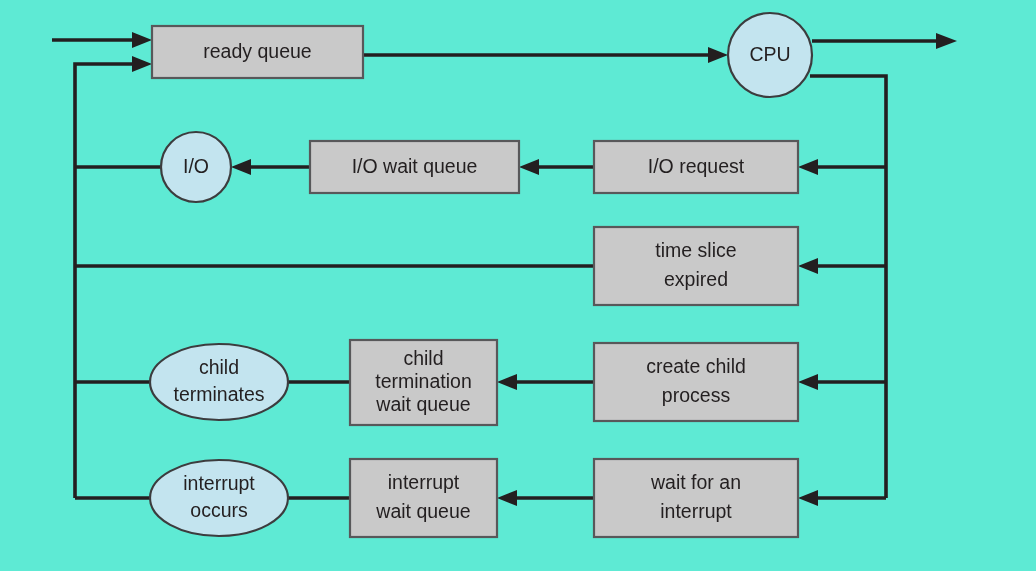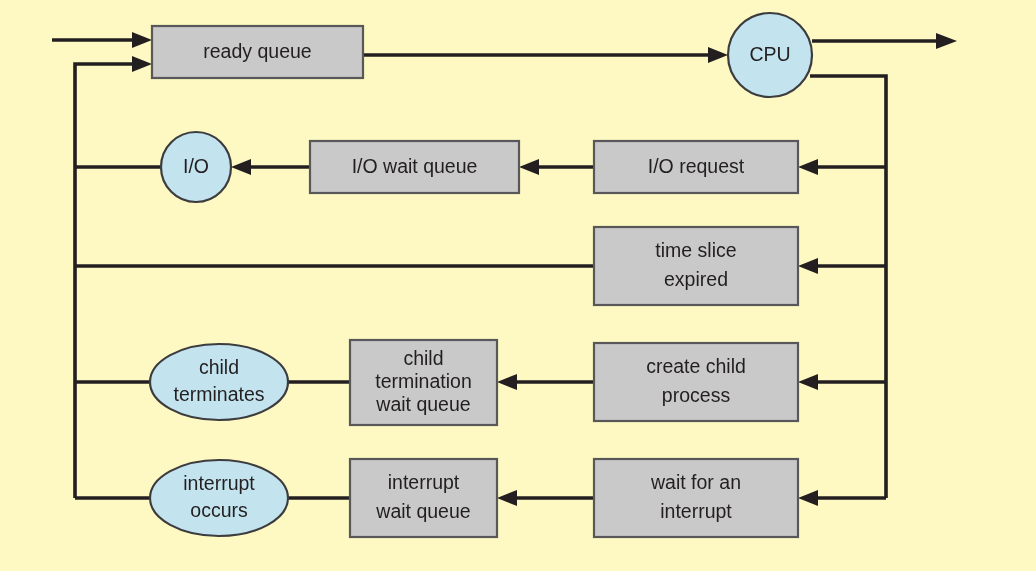--- a/index.html
+++ b/index.html
@@ -10,21 +10,21 @@
   body {
     width: 1036px;
     height: 571px;
     font-family: "Liberation Sans", sans-serif;
     overflow: hidden;
   }
   #diagram-root {
     position: relative;
     width: 1036px;
     height: 571px;
-    background: #fef9c3;
+    background: #5eead4;
   }
   svg#diagram-svg {
     position: absolute;
     top: 0;
     left: 0;
     width: 1036px;
     height: 571px;
   }
   .node-shape-rect {
     fill: #c9c9c9;

